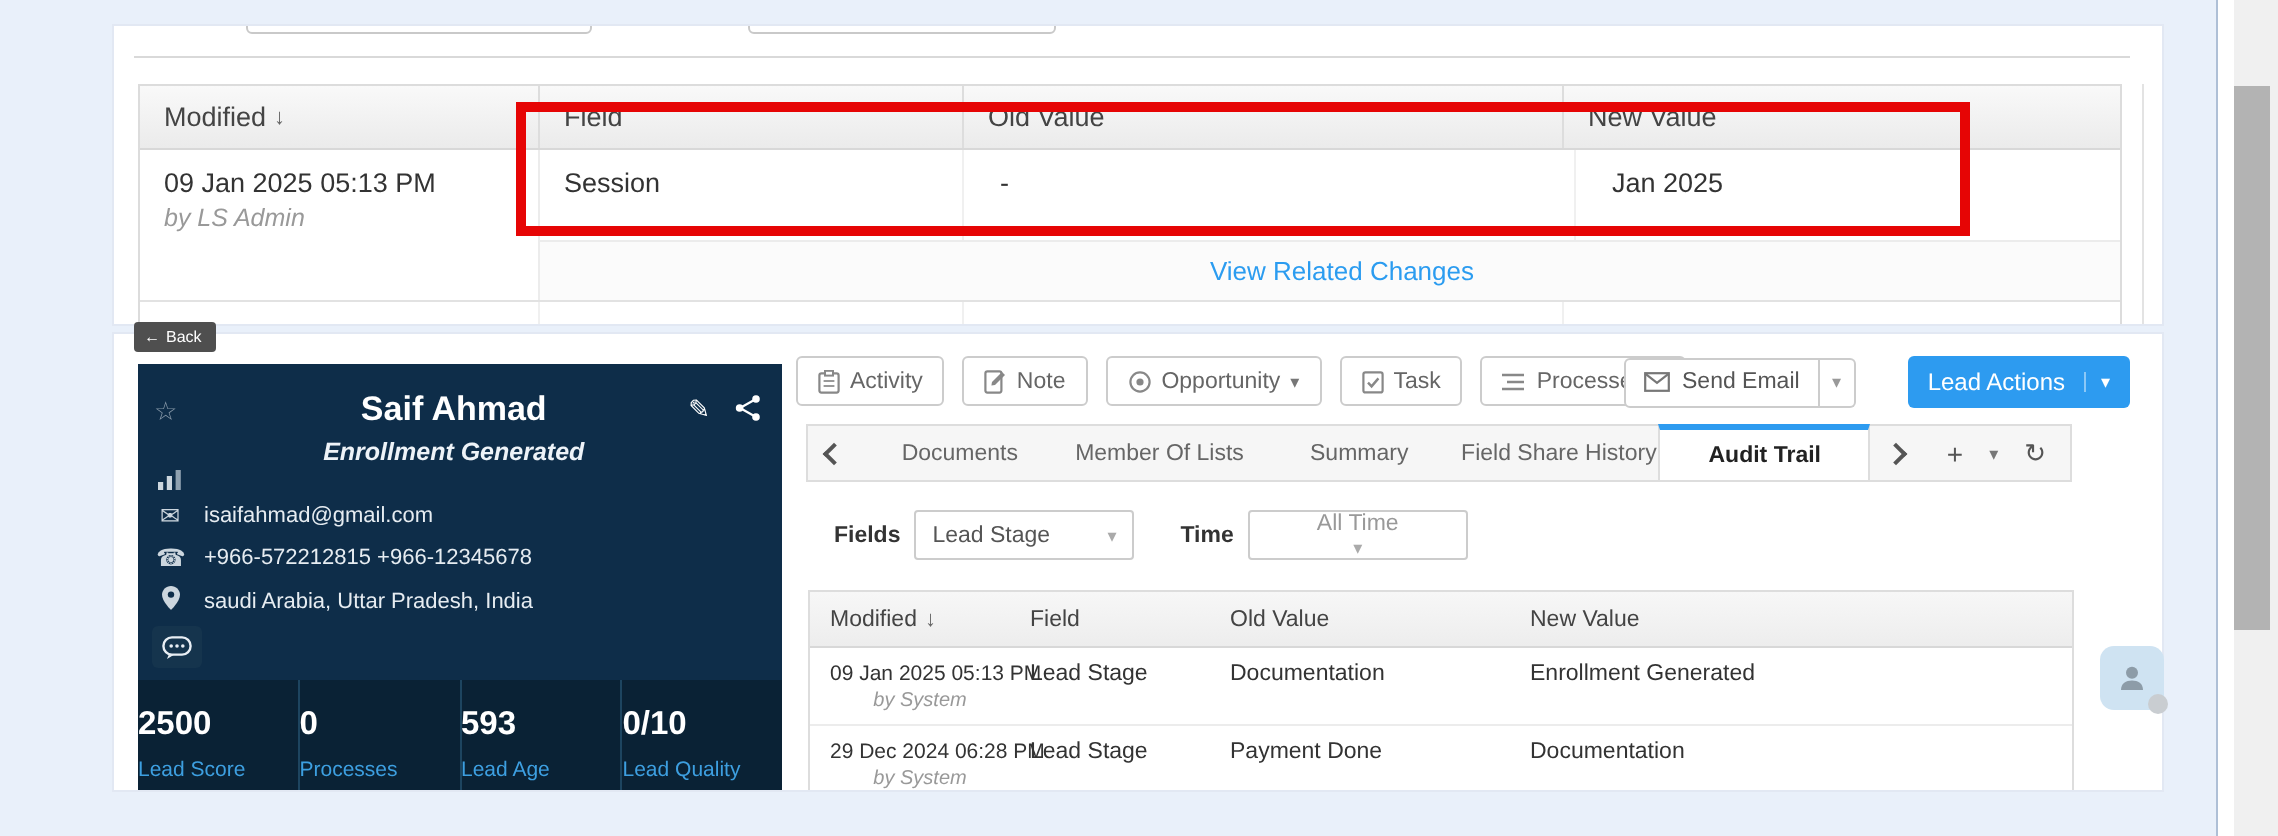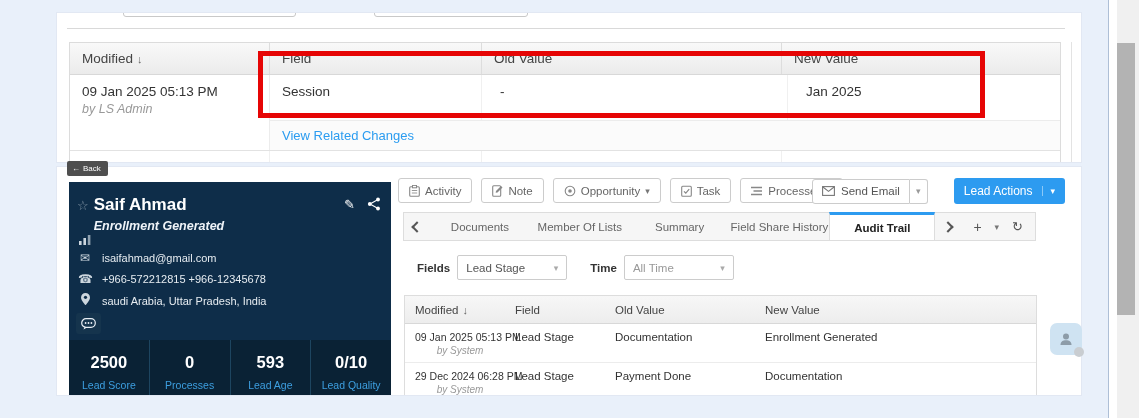--- a/index.html
+++ b/index.html
@@ -20,48 +20,48 @@
   .c1{width:200px;} .c2{width:212px;} .c3{width:300px;} .c4{flex:1;}
   .trow{display:flex;}
   .mod-cell{width:200px;box-sizing:border-box;border-right:1px solid #ececec;padding:9px 12px;}
   .tdate{font-size:13.5px;color:#333;}
   .tby{font-size:12.5px;color:#999;font-style:italic;margin-top:3px;}
   .rpart{flex:1;}
   .r1{display:flex;height:45px;border-bottom:1px solid #ececec;font-size:13.5px;color:#333;gap:6px;}
   .r1 .vc{display:flex;align-items:flex-start;padding:9px 0 0 12px;box-sizing:border-box;border-right:1px solid #f0f0f0;}
   .r1 .vc:last-child{border-right:none;}
   .v2{width:212px;} .v3{width:300px;} .v4{flex:1;}
-  .r2{height:29px;background:#fbfbfb;display:flex;align-items:center;padding-left:12px;}
+  .r2{height:29px;background:#fbfbfb;display:flex;align-items:center;padding-left:12px;justify-content:center;}
   .link{color:#2b9cf0;font-size:13px;cursor:pointer;}
   .partial{display:flex;height:13px;border-top:1px solid #e2e2e2;}
   .partial .pc{box-sizing:border-box;border-right:1px solid #f0f0f0;height:100%;}
   .vline-right{position:absolute;right:9px;top:29px;bottom:0;border-left:1px solid #e3e3e3;}
 
   
   .red-box{position:absolute;left:258px;top:51px;width:727px;height:67px;border:5px solid #e60505;box-sizing:border-box;z-index:40;}
 
   
   .bottom-card{left:56px;top:166px;width:1026px;height:230px;overflow:hidden;}
   .back-btn{position:absolute;left:67px;top:161px;z-index:10;background:#4f4f4f;color:#fff;font-size:8px;padding:3px 7px 3px 5px;border-radius:2px;display:flex;align-items:center;gap:3px;cursor:pointer;}
 
   
   .lead-panel{position:absolute;left:12px;top:15px;width:322px;height:215px;background:#0e2d49;color:#e8edf2;}
   .lp-head{display:flex;padding:13px 10px 0 8px;}
   .star{font-size:13px;color:#8496a6;margin-top:3px;cursor:pointer;}
-  .lp-names{margin-left:5px;flex:1;}
+  .lp-names{margin-left:21px;flex:1;text-align:center;}
   .lp-name{font-size:17px;font-weight:bold;color:#fff;}
   .lp-stage{font-size:12.5px;font-weight:bold;font-style:italic;color:#eef3f8;margin-top:4px;}
   .lp-actions{display:flex;gap:12px;margin-top:2px;}
   .pencil{font-size:13px;color:#fff;cursor:pointer;}
   .iconrow{position:absolute;left:9px;display:flex;align-items:center;gap:10px;font-size:11px;color:#e6ecf1;}
   .ir-sig{top:52px;} .ir-email{top:69px;} .ir-phone{top:90px;} .ir-loc{top:111px;}
   .glyph{width:14px;text-align:center;font-size:12px;color:#ccd6de;}
   .chat-btn{position:absolute;left:7px;top:131px;width:25px;height:21px;background:#15344d;border-radius:3px;display:flex;align-items:center;justify-content:center;cursor:pointer;}
   .stats{position:absolute;left:0;right:0;top:158px;bottom:0;background:#0a2235;display:flex;}
-  .stat{flex:1;border-right:1px solid #1d4560;text-align:center;}
+  .stat{flex:1;border-right:1px solid #1d4560;text-align:left;}
   .stat:last-child{border-right:none;}
   .stat .val{margin-top:13px;font-size:16.5px;font-weight:bold;color:#fff;}
   .stat .lab{margin-top:7px;font-size:10.5px;color:#3d9fe0;}
 
   
   .tb-left{position:absolute;left:341px;top:11px;display:flex;gap:9px;}
   .tbtn{height:25px;border:1px solid #ccc;background:#fff;border-radius:3px;color:#666;font-size:11.5px;display:flex;align-items:center;gap:5px;padding:0 10px;cursor:pointer;box-sizing:border-box;}
   .tb-right{position:absolute;left:755px;top:11px;display:flex;align-items:center;}
   .split-main{height:25px;border:1px solid #ccc;background:#fff;border-radius:3px 0 0 3px;color:#555;font-size:11.5px;display:flex;align-items:center;gap:6px;padding:0 9px;cursor:pointer;box-sizing:border-box;}
   .split-caret{height:25px;width:18px;border:1px solid #ccc;border-left:none;background:#fff;border-radius:0 3px 3px 0;display:flex;align-items:center;justify-content:center;color:#999;font-size:9px;cursor:pointer;box-sizing:border-box;}
@@ -79,21 +79,21 @@
   .tab-controls{display:flex;align-items:center;gap:13px;padding:0 12px;color:#555;}
   .tc-plus{font-size:14px;color:#555;cursor:pointer;}
   .tc-caret{font-size:9px;color:#777;cursor:pointer;}
   .tc-refresh{font-size:13px;color:#555;cursor:pointer;}
 
   
   .filters{position:absolute;left:360px;top:88px;display:flex;align-items:center;gap:7px;}
   .flabel{font-size:11.5px;font-weight:bold;color:#333;}
   .fsel{width:110px;height:25px;border:1px solid #ccc;border-radius:2px;background:#fff;font-size:11.5px;color:#555;display:flex;align-items:center;justify-content:space-between;padding:0 8px;box-sizing:border-box;cursor:pointer;}
   .fsel .cr{font-size:9px;color:#aaa;}
-  .fsel.time-sel{color:#999;}
+  .fsel.time-sel{color:#999;flex-direction:column;}
   .tlab{margin-left:16px;text-align:center;}
 
   
   .btable{position:absolute;left:347px;top:128px;width:633px;border:1px solid #ddd;box-sizing:border-box;}
   .bhead{display:flex;height:27px;background:linear-gradient(#f7f7f7,#ededed);border-bottom:1px solid #d8d8d8;color:#444;font-size:11.5px;}
   .bhead .hc{display:flex;align-items:center;padding-left:10px;box-sizing:border-box;}
   .b1{width:100px;} .b2{width:100px;} .b3{width:150px;} .b4{flex:1;}
   .brow{display:flex;border-bottom:1px solid #ececec;font-size:11.5px;color:#333;}
   .brow .bc{padding:7px 0 6px 10px;box-sizing:border-box;}
   .bdate{font-size:10.5px;color:#333;white-space:nowrap;}

